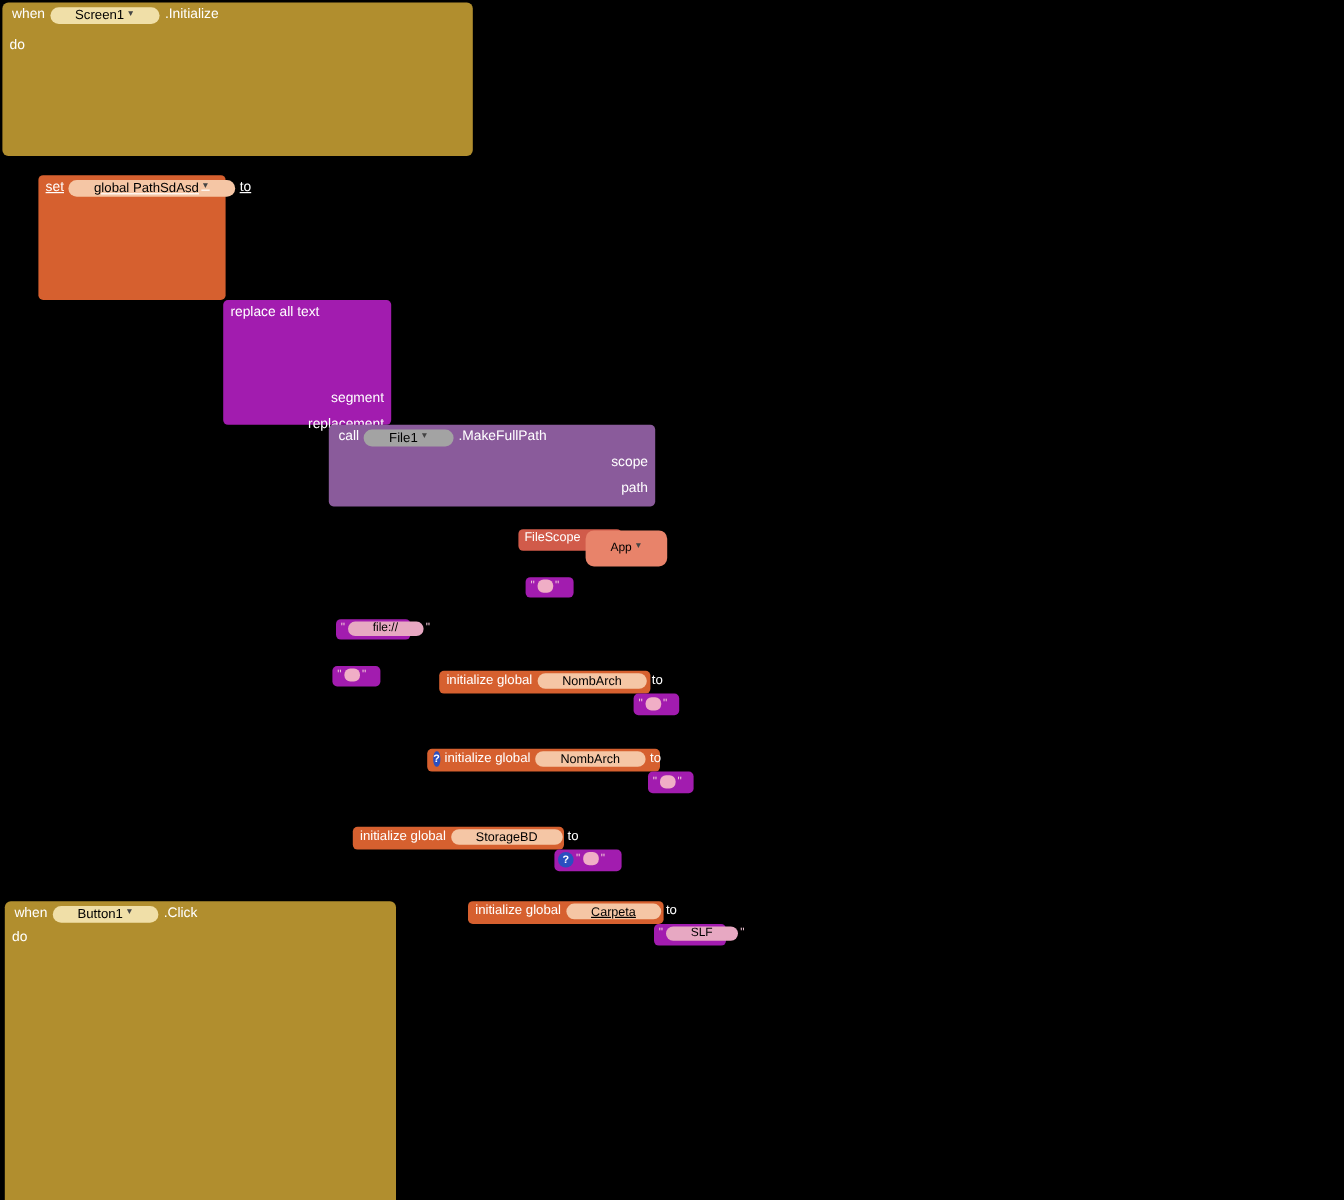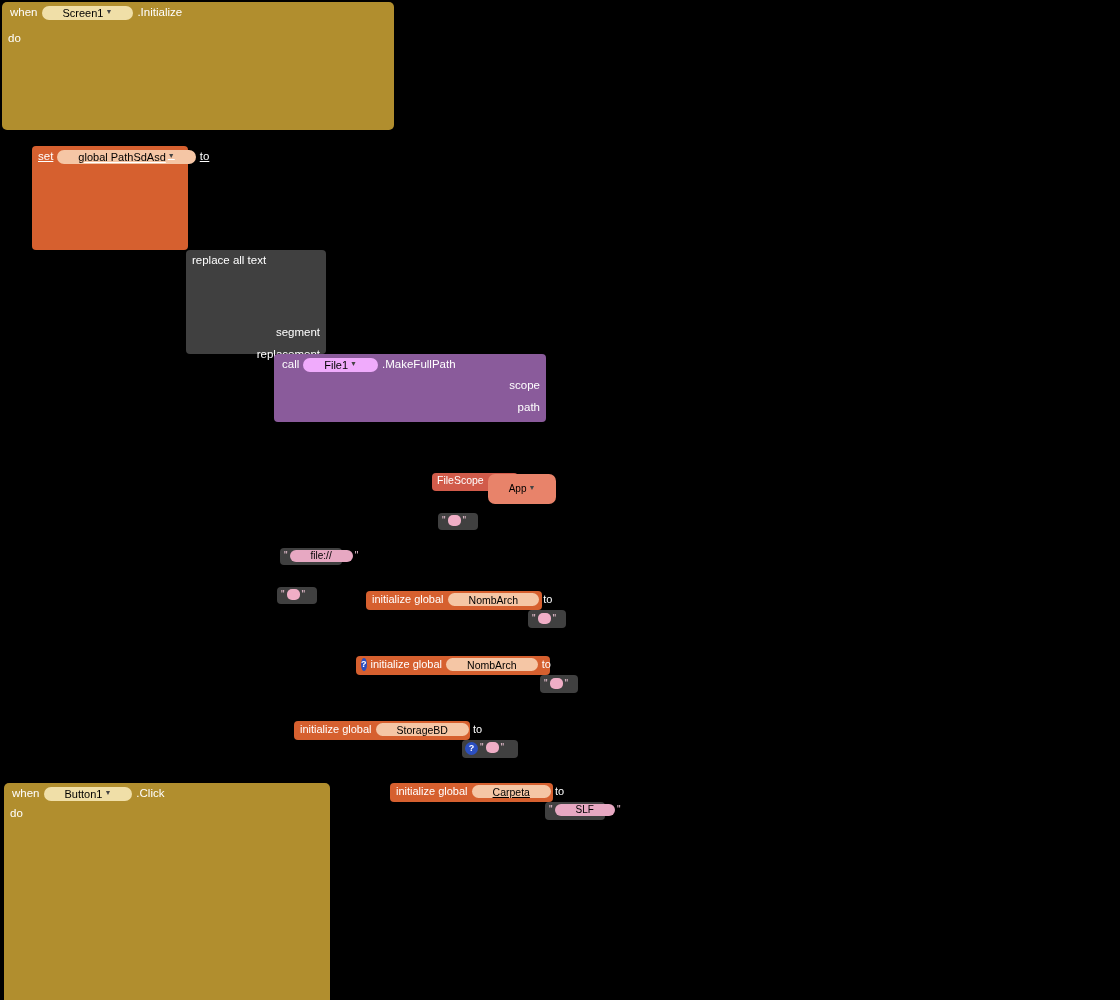--- a/index.html
+++ b/index.html
@@ -6,27 +6,27 @@
   body{width:1120px;height:1000px;position:relative;overflow:hidden;
        font-family:"Liberation Sans",sans-serif;font-size:11.5px;color:#fff;
        -webkit-font-smoothing:antialiased;}
   .abs{position:absolute;}
   
   .blk{position:relative;border-radius:4px;box-sizing:border-box;}
   .row{display:flex;align-items:flex-start;gap:4px;white-space:nowrap;}
   
   .c-event{background:#B18E2E;}
   .c-var{background:#D6602F;}
-  .c-txt{background:#404040;}
+  .c-txt{background:#a21caf;}
   .c-call{background:#8A5B9B;}
   
   .fld{display:inline-flex;align-items:center;gap:2px;border-radius:7px;
        padding:0 21px;height:14px;line-height:14px;font-size:11px;color:#000;}
   .f-vorange{background:#F5C6A5;}
-  .f-purple{background:#f0abfc;}
+  .f-purple{background:#a3a3a3;}
   .f-txtpink{background:#E7A8C2;}
   .f-gold{background:#F0DFA8;}
   .f-red{background:#E8836A;}
   .caret{font-size:7px;color:#444;transform:translateY(-1px);}
   .lbl{color:#fff;font-size:11.5px;}
   .qmark{width:13px;height:13px;border-radius:50%;background:#2B4FC0;
         display:inline-flex;align-items:center;justify-content:center;
         font-size:9px;color:#fff;font-weight:bold;line-height:1;}
   
   .q{color:#f2c7d8;font-size:10px;}
@@ -82,21 +82,21 @@
     <span class="lbl">.MakeFullPath</span>
   </div>
   <div class="row" style="position:absolute;right:6px;top:25px;">
     <span class="lbl">scope</span>
   </div>
   <div class="row" style="position:absolute;right:6px;top:47px;">
     <span class="lbl">path</span>
   </div>
 </div>
 
-<div class="abs blk c-txt" style="left:432px;top:37px;width:86px;height:18px;background:#D15B4A;border-radius:4px;margin-top:32px;">
+<div class="abs blk c-txt" style="left:432px;top:37px;width:86px;height:18px;background:#D15B4A;border-radius:4px;">
   <div class="row" style="padding:1px 0 0 5px;">
     <span class="lbl" style="font-size:10.5px;">FileScope</span>
     <span class="fld f-red" style="height:30px;font-size:10px;">
       <span>App</span>
         <span class="caret">▼</span>
     </span>
   </div>
 </div>
 
 <div class="abs blk c-txt" style="left:438px;top:59px;width:40px;height:17px;">

